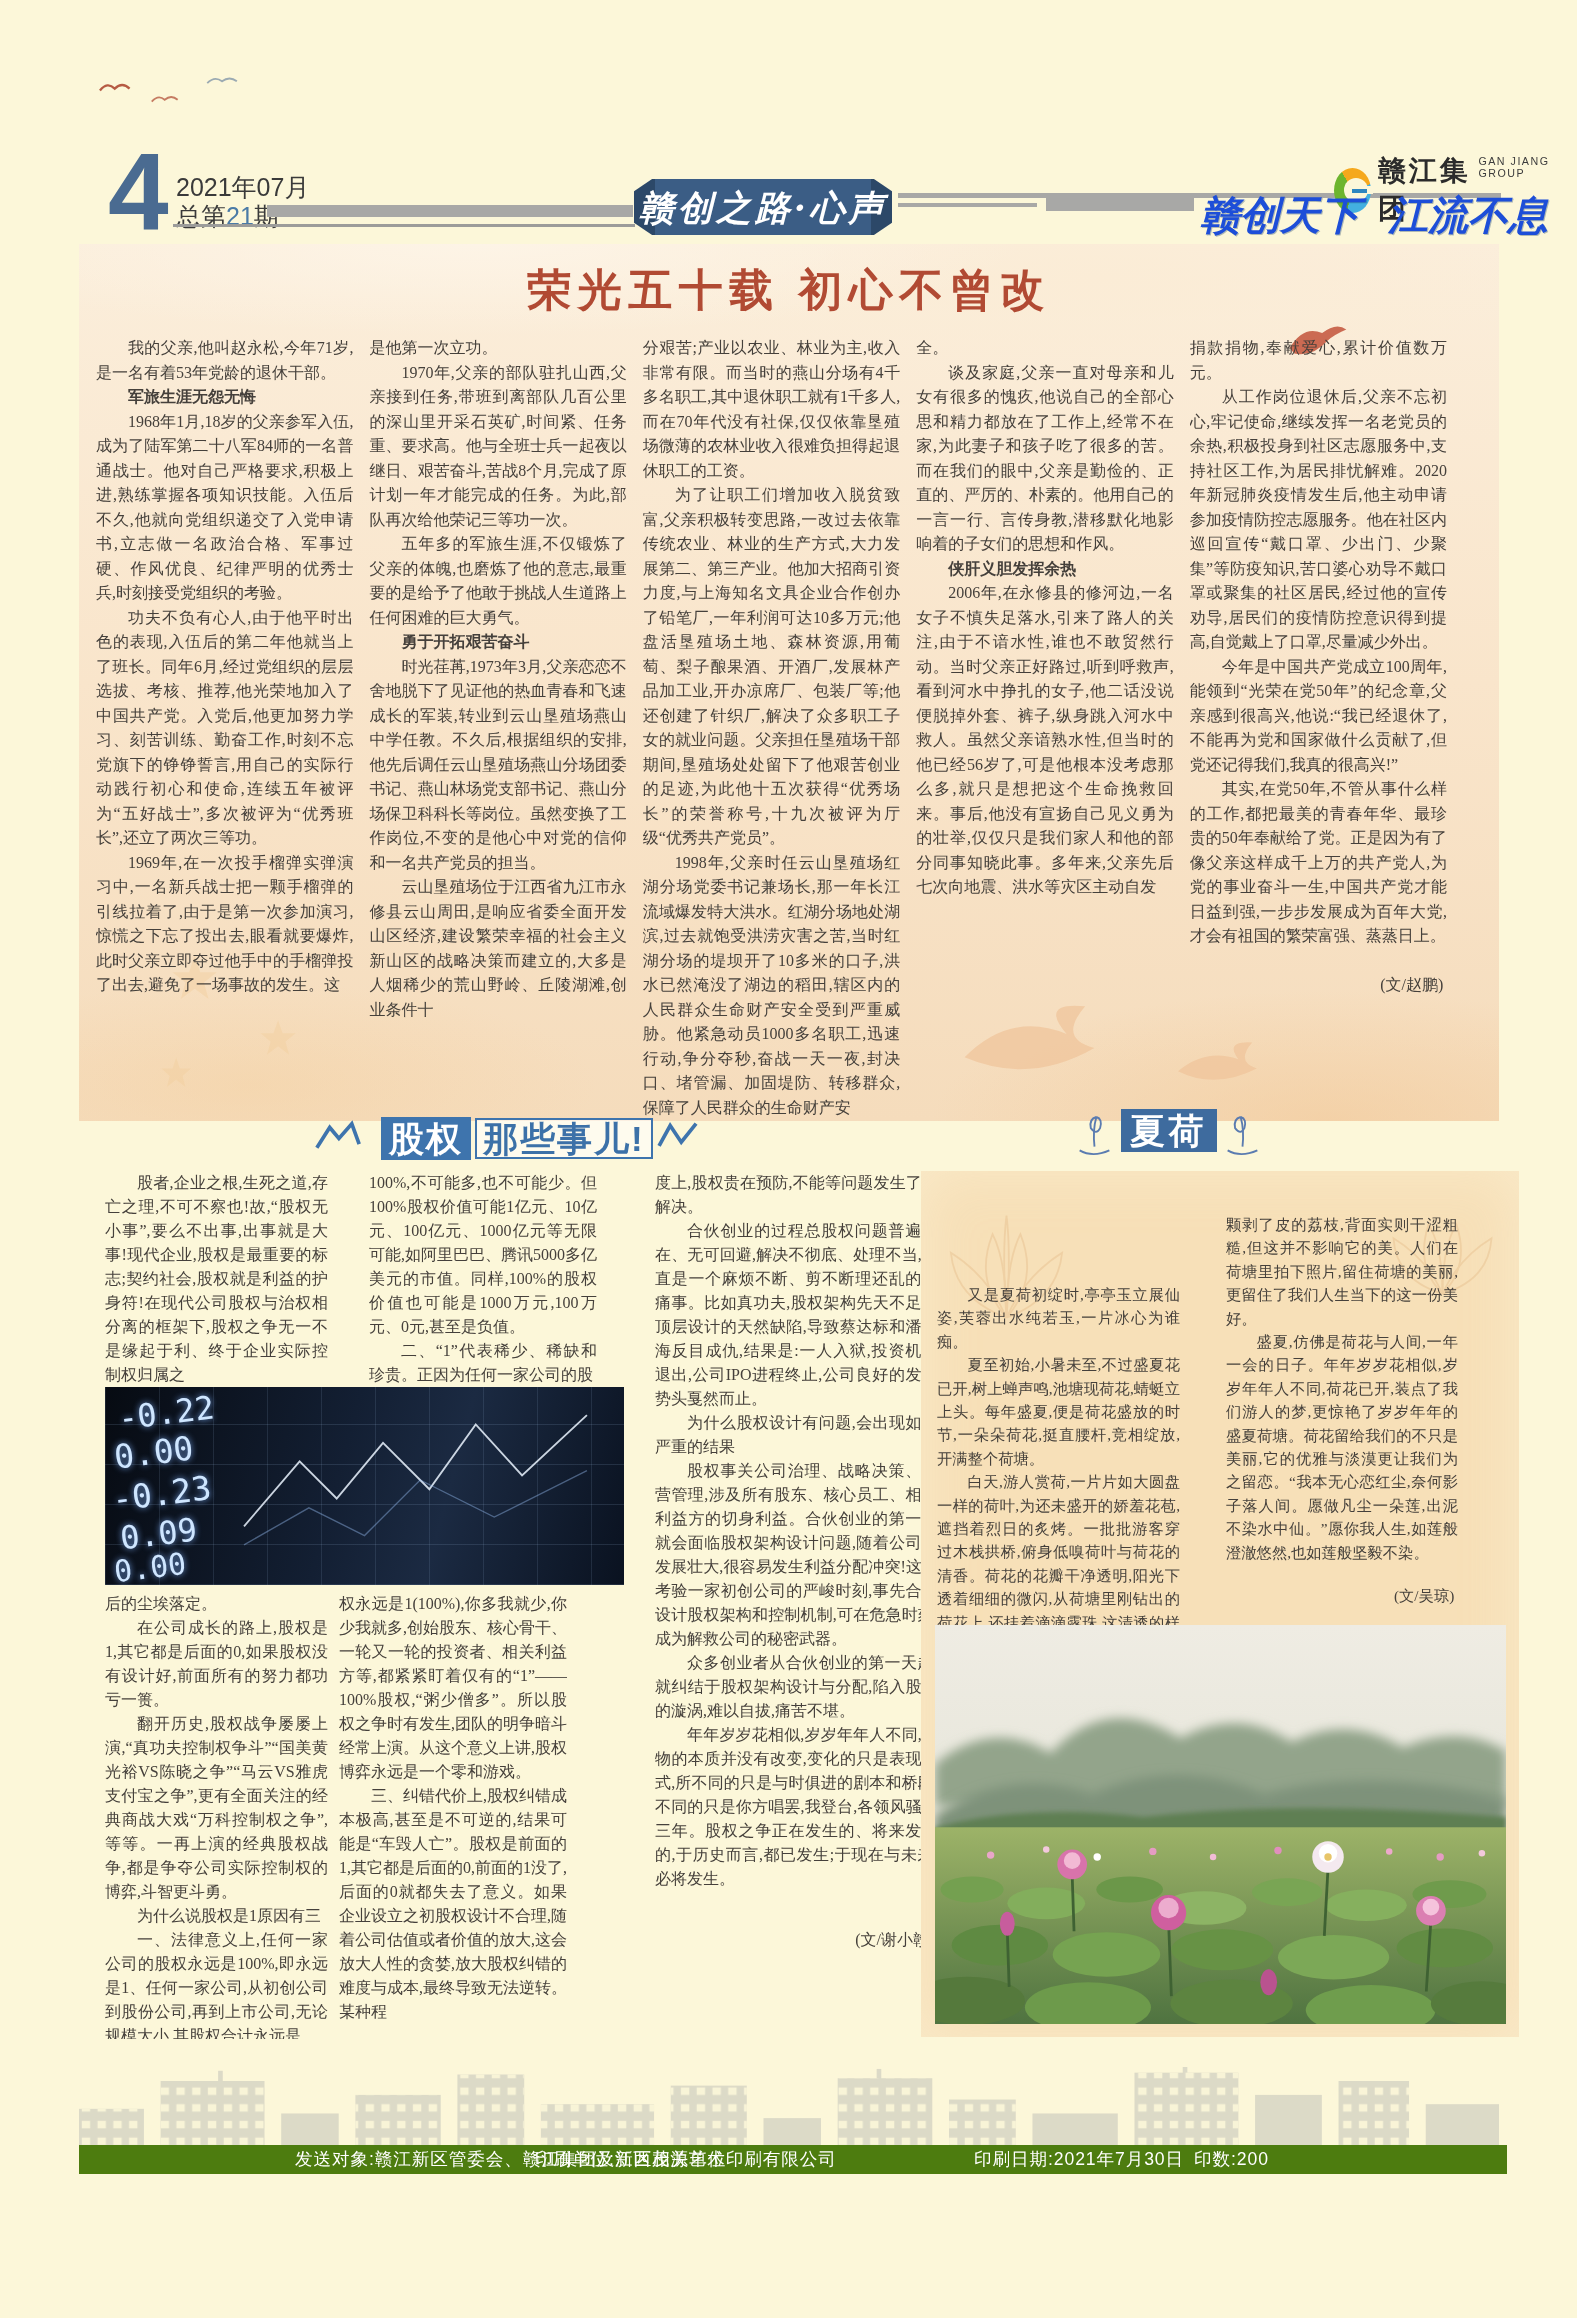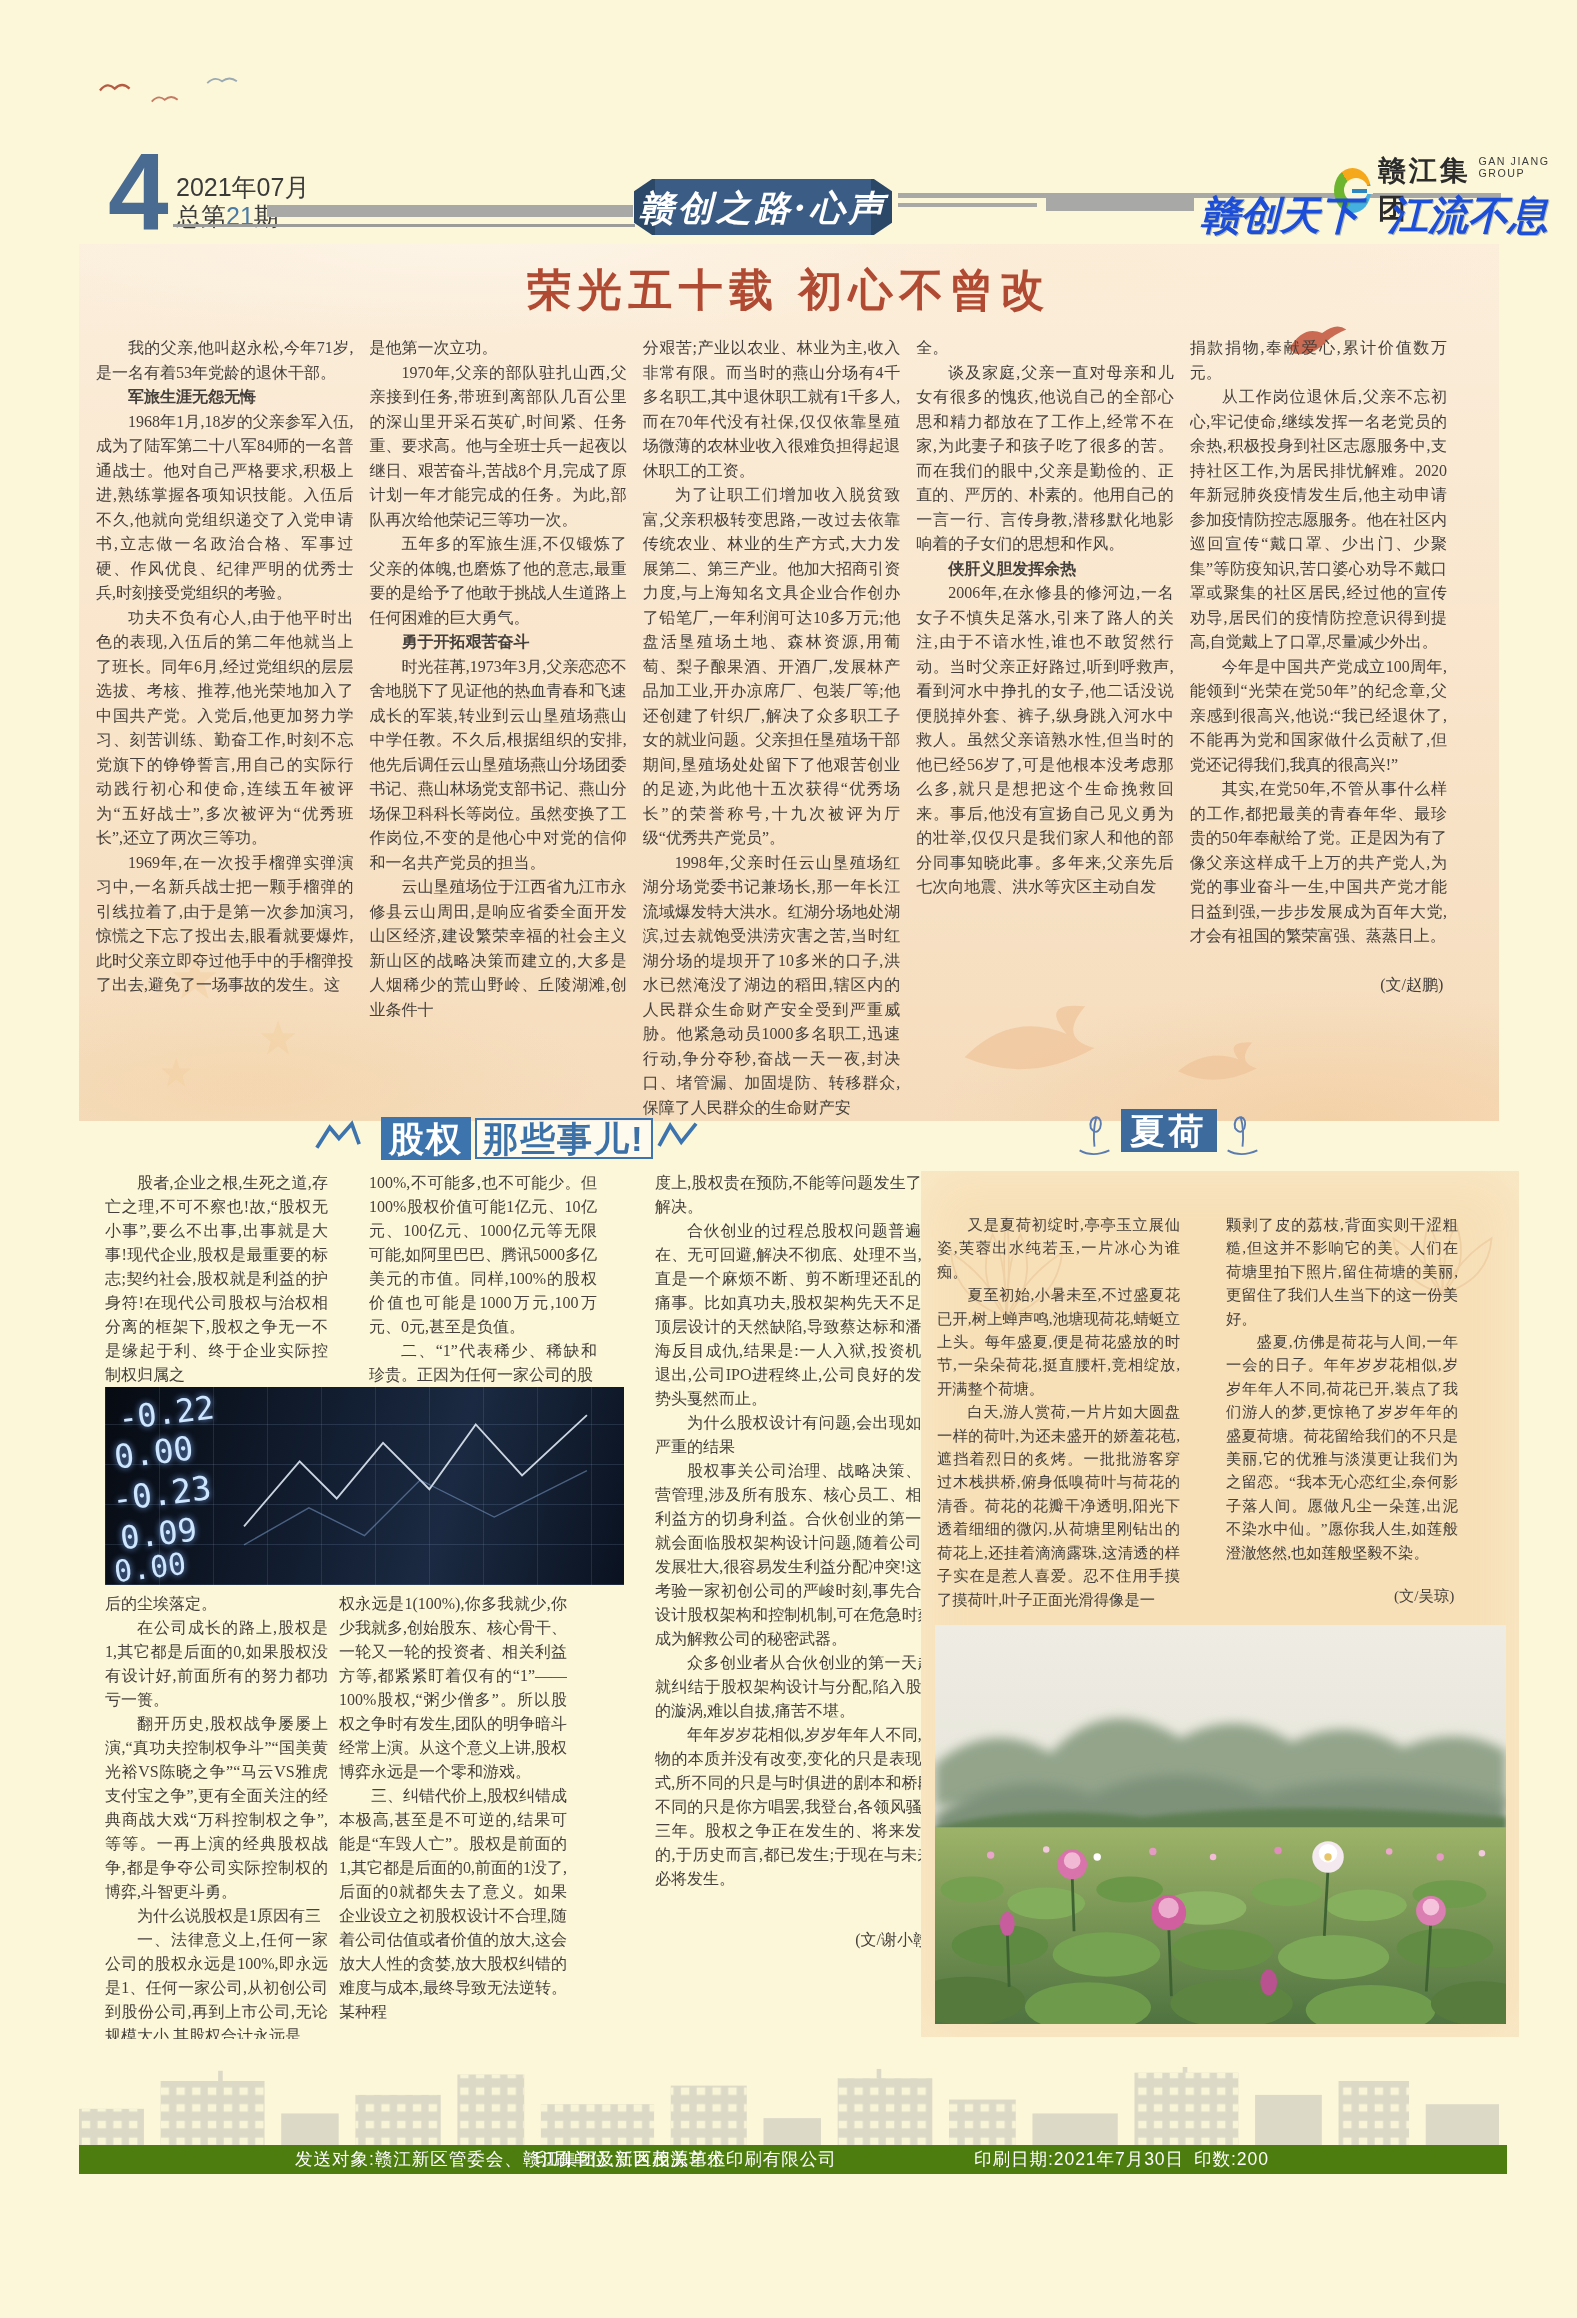--- a/index.html
+++ b/index.html
@@ -75,21 +75,21 @@
   .tick{position:absolute;font-family:"DejaVu Sans Mono",monospace;color:#cfe6ff;
         text-shadow:0 0 6.5px rgba(130,180,255,.9);transform:rotate(-7deg);}
 
   
   .panel3{left:921px;top:1171px;width:598px;height:866px;background:#f7e0b8;
      box-shadow:inset 0 0 56px rgba(250,236,205,.8);}
   .a3title{left:1074px;top:1104px;display:flex;align-items:center;gap:5.6px;}
   .a3box{background:#3e6b9e;color:#fff;font:bold 35px/43px "Liberation Sans",sans-serif;padding:0 9.3px;letter-spacing:3.7px;}
   .a3zone{overflow:hidden;}
   .a3zone .para{font-size:15.3px;line-height:23.4px;}
-  .a3c1{left:937px;top:1213px;width:243px;height:416px;}
+  .a3c1{left:937px;top:1283px;width:243px;height:416px;}
   .a3c2{left:1226px;top:1213px;width:232px;height:416px;}
   .a3c2 .p-byline{margin-top:20.4px;}
   .a3photo{left:935px;top:1625px;width:571px;height:399px;overflow:hidden;}
 
   .lotus-mark{position:absolute;opacity:.5;}
 
   
   .skyline{left:79px;top:2067px;width:1420px;height:79px;}
   .footerbar{left:79px;top:2145px;width:1428px;height:29px;background:#4d7c0f;}
   .footerbar span{position:absolute;top:0;line-height:29px;color:#fff;

